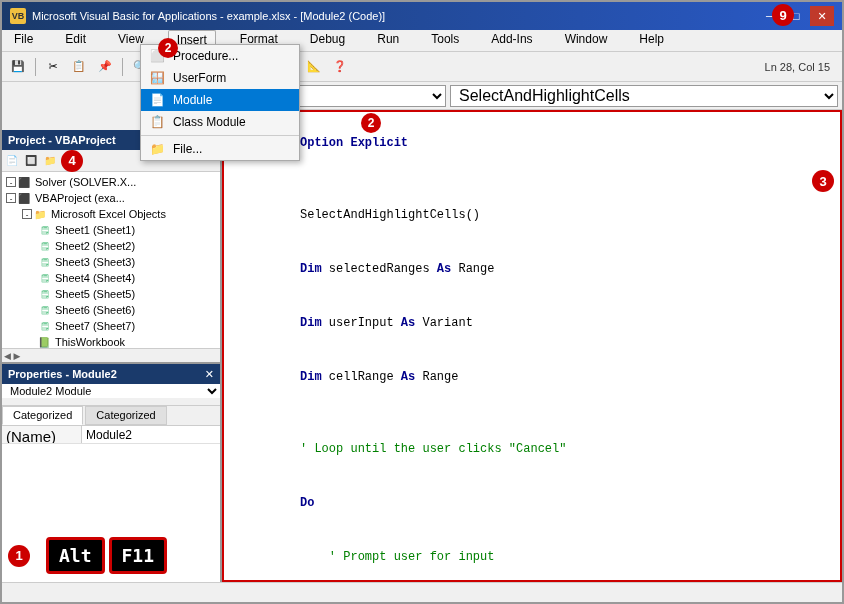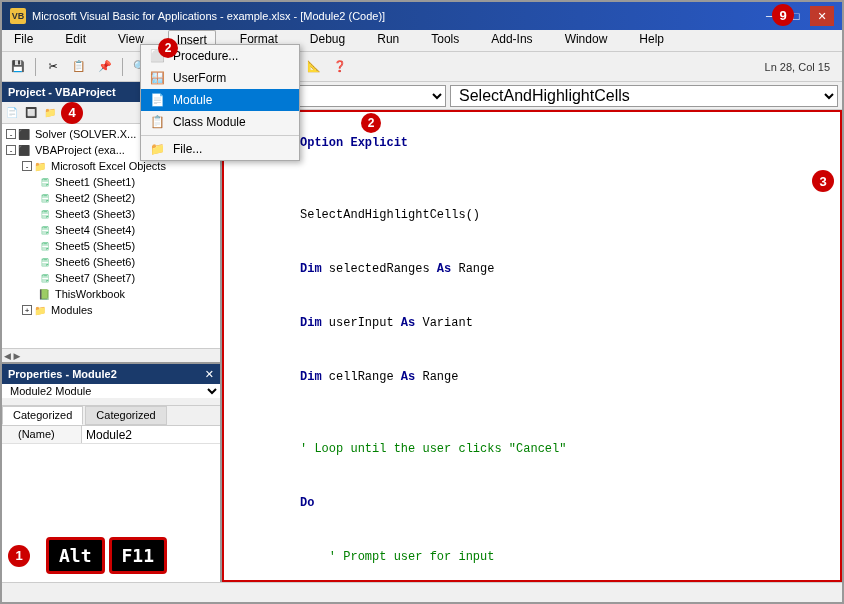--- a/index.html
+++ b/index.html
@@ -142,20 +142,21 @@
       background: #1a3a6b;
       color: white;
       height: 20px;
       display: flex;
       align-items: center;
       padding: 0 6px;
       font-size: 11px;
       font-weight: bold;
       justify-content: space-between;
       flex-shrink: 0;
+      margin-top: 48px;
     }
     .panel-toolbar {
       background: #f0f0f0;
       height: 22px;
       display: flex;
       align-items: center;
       padding: 0 2px;
       border-bottom: 1px solid #ccc;
       gap: 1px;
       flex-shrink: 0;
@@ -273,24 +274,24 @@
       overflow-y: auto;
       background: white;
     }
     .props-row {
       display: flex;
       border-bottom: 1px solid #e0e0e0;
       height: 18px;
     }
     .props-name {
       width: 80px;
-      padding: 2px 16px;
+      padding: 2px 4px;
       background: #f5f5f5;
       border-right: 1px solid #ccc;
-      font-size: 11px;
+      font-size: 15px;
       overflow: hidden;
       flex-shrink: 0;
     }
     .props-value {
       flex: 1;
       padding: 2px 4px;
       font-size: 12px;
     }
     .code-area {
       flex: 1;

